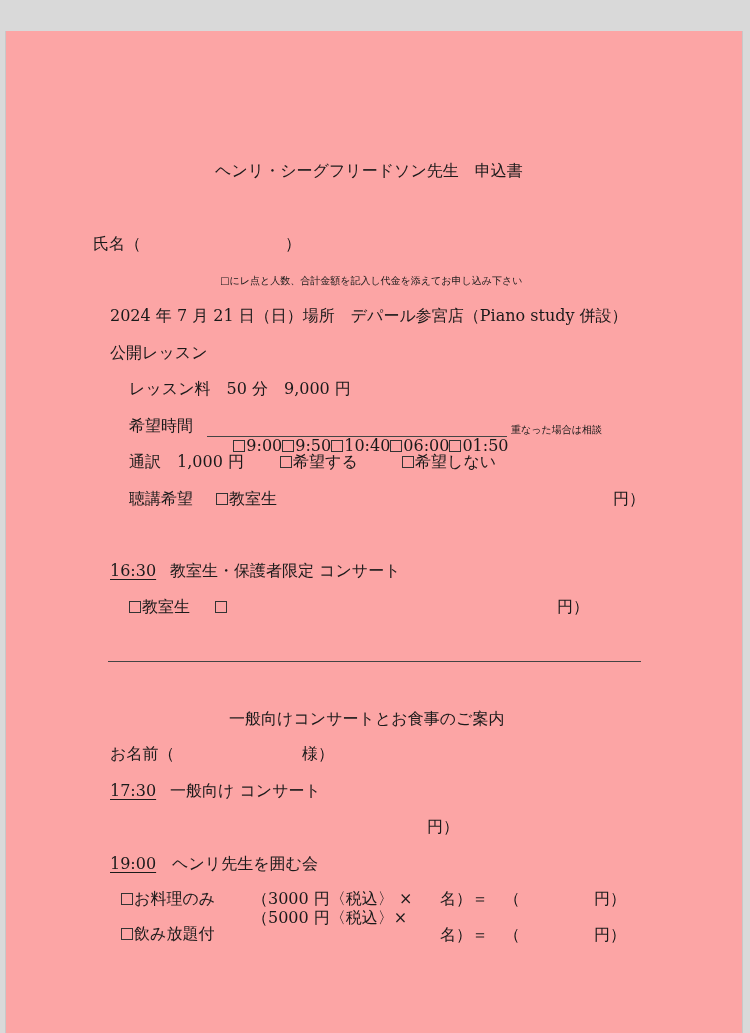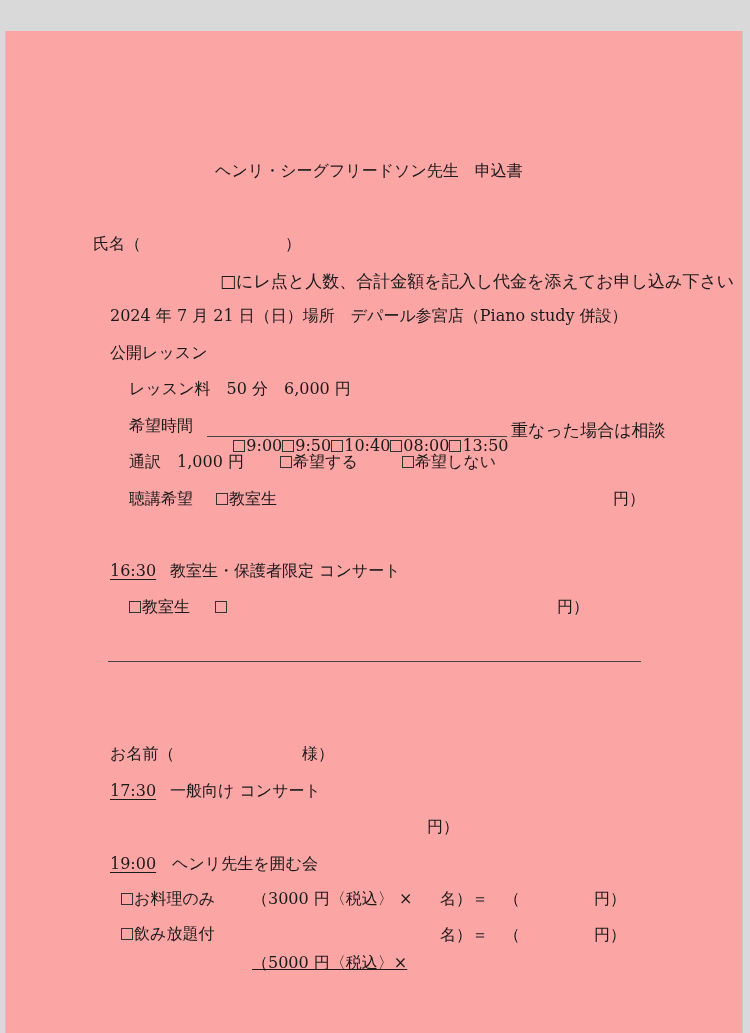--- a/index.html
+++ b/index.html
@@ -24,21 +24,21 @@
       background: #fca5a5;
       box-shadow: inset 1px 0 0 #c8c8c8, inset -1px 0 0 #c8c8c8;
       margin-top: 31px;
     }
     .line {
       position: absolute;
       white-space: pre;
       font-size: 16px;
       line-height: 20px;
     }
-    .small { font-size: 17px; }
+    .small { font-size: 10px; }
     .u { text-decoration: underline; text-underline-offset: 3px; text-decoration-thickness: 1px; }
     .hr {
       position: absolute;
       height: 1px;
       background: #444;
     }
     .box {
       display: inline-block;
       width: 12px;
       height: 12px;
@@ -62,59 +62,60 @@
 
   <div class="line" style="left:88px; top:203px;">氏名（</div>
   <div class="line" style="left:150px; top:203px; width:125px; height:20px;"></div>
   <div class="line" style="left:280px; top:203px;">）</div>
 
   <div class="line small" style="left:215px; top:240px;">□にレ点と人数、合計金額を記入し代金を添えてお申し込み下さい</div>
 
   <div class="line" style="left:105px; top:275px;">2024 年 7 月 21 日（日）場所　デパール参宮店（Piano study 併設）</div>
 
   <div class="line" style="left:105px; top:312px;">公開レッスン</div>
-  <div class="line" style="left:124px; top:348px;">レッスン料　50 分　6,000 円</div>
+  <div class="line" style="left:124px; top:348px;">レッスン料　50 分　9,000 円</div>
 
   <div class="line" style="left:124px; top:385px;">希望時間</div>
   <div class="line" style="left:208px; top:385px;">
-    <span><span class="box"></span><span>9:00</span></span><span><span class="box"></span><span>9:50</span></span><span><span class="box"></span><span>10:40</span></span><span><span class="box"></span><span>08:00</span></span><span><span class="box"></span><span>13:50</span></span>
+    <span><span class="box"></span><span>9:00</span></span><span><span class="box"></span><span>9:50</span></span><span><span class="box"></span><span>10:40</span></span><span><span class="box"></span><span>06:00</span></span><span><span class="box"></span><span>01:50</span></span>
   </div>
   <div class="underline-bar" style="left:202px; top:405px; width:300px;"></div>
   <div class="line small" style="left:506px; top:389px;">重なった場合は相談</div>
 
   <div class="line" style="left:124px; top:421px;">通訳　1,000 円</div>
   <div class="line" style="left:275px; top:421px;text-align:center;"><span class="box"></span><span>希望する</span></div>
   <div class="line" style="left:397px; top:421px;"><span class="box"></span><span>希望しない</span></div>
 
   <div class="line" style="left:124px; top:458px;">聴講希望</div>
   <div class="line" style="left:211px; top:458px;"><span class="box"></span><span>教室生</span></div>
   <div class="line" style="left:608px; top:458px;">円）</div>
 
   <div class="line u" style="left:105px; top:530px;">16:30</div>
   <div class="line" style="left:165px; top:530px;">教室生・保護者限定 コンサート</div>
   <div class="line" style="left:124px; top:566px;"><span class="box"></span><span>教室生</span></div>
   <div class="line" style="left:210px; top:566px;"><span class="box"></span></div>
   <div class="line" style="left:552px; top:566px;">円）</div>
 
   <div class="hr" style="left:103px; top:630px; width:533px;"></div>
 
+  <div class="line" style="left:224px; top:678px;">一般向けコンサートとお食事のご案内</div>
   <div class="line" style="left:105px; top:713px;">お名前（</div>
   <div class="line" style="left:180px; top:713px; width:115px; height:20px;"></div>
   <div class="line" style="left:297px; top:713px;">様）</div>
 
   <div class="line u" style="left:105px; top:750px;">17:30</div>
   <div class="line" style="left:165px; top:750px;">一般向け コンサート</div>
   <div class="line" style="left:422px; top:786px;">円）</div>
 
   <div class="line u" style="left:105px; top:823px;">19:00</div>
   <div class="line" style="left:167px; top:823px;">ヘンリ先生を囲む会</div>
 
   <div class="line" style="left:116px; top:858px;"><span class="box"></span><span>お料理のみ</span></div>
   <div class="line" style="left:247px; top:858px;">（3000 円〈税込〉 ×</div>
   <div class="line" style="left:435px; top:858px;">名）＝　（</div>
   <div class="line" style="left:589px; top:858px;">円）</div>
 
   <div class="line" style="left:116px; top:894px;font-family:Liberation Mono, monospace;"><span class="box"></span><span>飲み放題付</span></div>
-  <div class="line" style="left:247px; top:922px;text-decoration:underline;">（5000 円〈税込〉×</div>
+  <div class="line" style="left:247px; top:877px;">（5000 円〈税込〉×</div>
   <div class="line" style="left:435px; top:894px;">名）＝　（</div>
   <div class="line" style="left:589px; top:894px;">円）</div>
 
 </div>
 
 </body></html>

